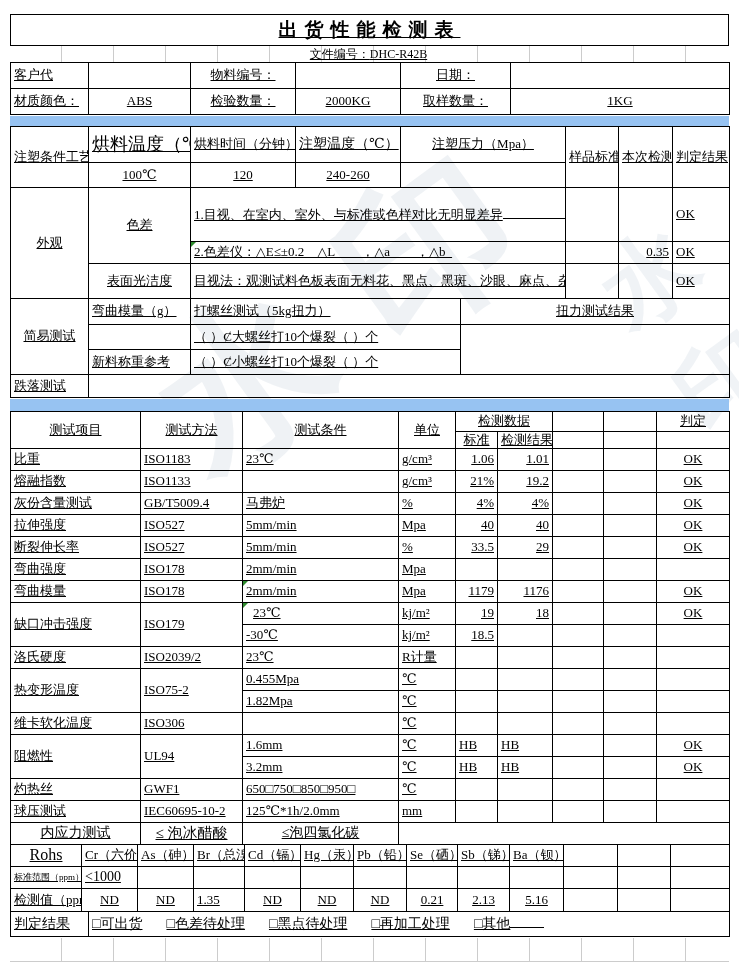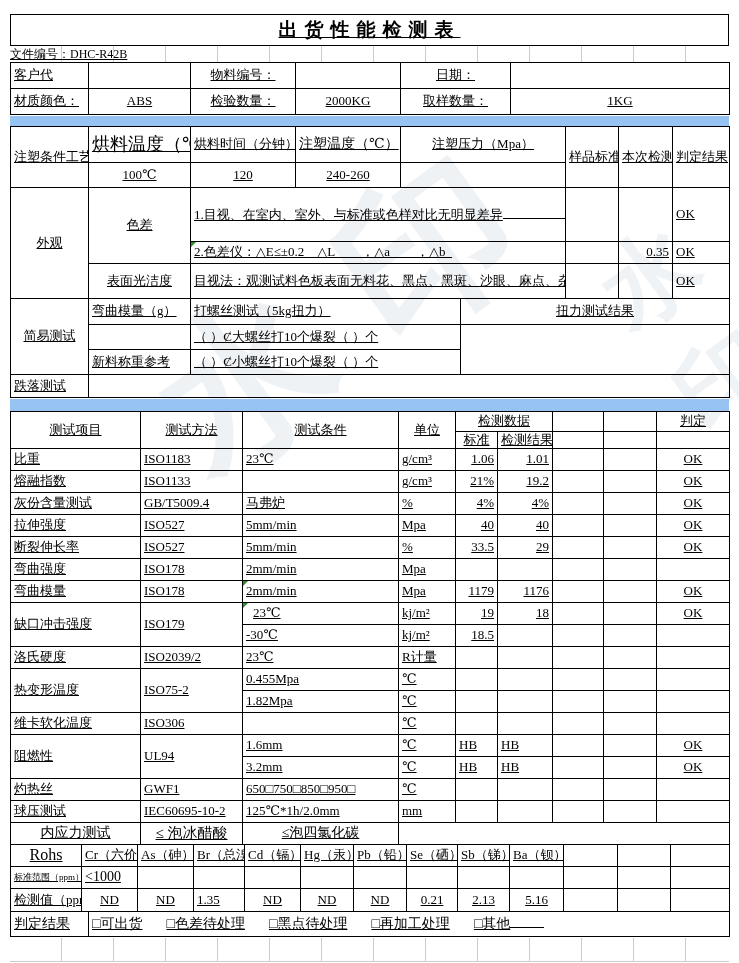--- a/index.html
+++ b/index.html
@@ -7,21 +7,21 @@
        font-family:"Liberation Serif","DejaVu Serif",serif;color:#000;}
   .wm{position:absolute;z-index:0;pointer-events:none;font-weight:bold;
       font-family:"DejaVu Sans",sans-serif;}
   .wm1{left:110px;top:340px;font-size:170px;letter-spacing:55px;
        color:rgba(140,160,185,0.14);transform:rotate(-36deg);transform-origin:left top;}
   .wm2{left:575px;top:255px;font-size:95px;letter-spacing:28px;
        color:rgba(140,160,185,0.13);transform:rotate(-36deg);transform-origin:left top;}
   .sheet{position:absolute;left:10px;top:14px;width:719px;z-index:1;text-decoration:underline;}
   .title-box{border:1px solid #000;height:30px;line-height:30px;text-align:center;
              font-size:19px;font-weight:bold;letter-spacing:7px;}
-  .doc-row{height:17px;line-height:17px;font-size:12px;text-align:left;padding-right:2px;
+  .doc-row{height:17px;line-height:17px;font-size:12px;text-align:center;padding-right:2px;
            background-image:repeating-linear-gradient(to right,transparent 0,transparent 51px,#ccc 51px,#ccc 52px);}
   table.t{border-collapse:collapse;table-layout:fixed;width:719px;margin-top:-1px;background:transparent;}
   table.t td{border:1px solid #000;padding:0 3px;font-size:13px;line-height:1.15;
              vertical-align:middle;white-space:nowrap;overflow:hidden;}
   td.l{text-align:left;} td.c{text-align:center;} td.r{text-align:right;}
   td.wrap{white-space:normal;overflow:visible;}
   td.top{vertical-align:top;}
   td.big{font-size:15px;}
   td.sm{font-size:12px;}
   td.xs{font-size:10px;}

